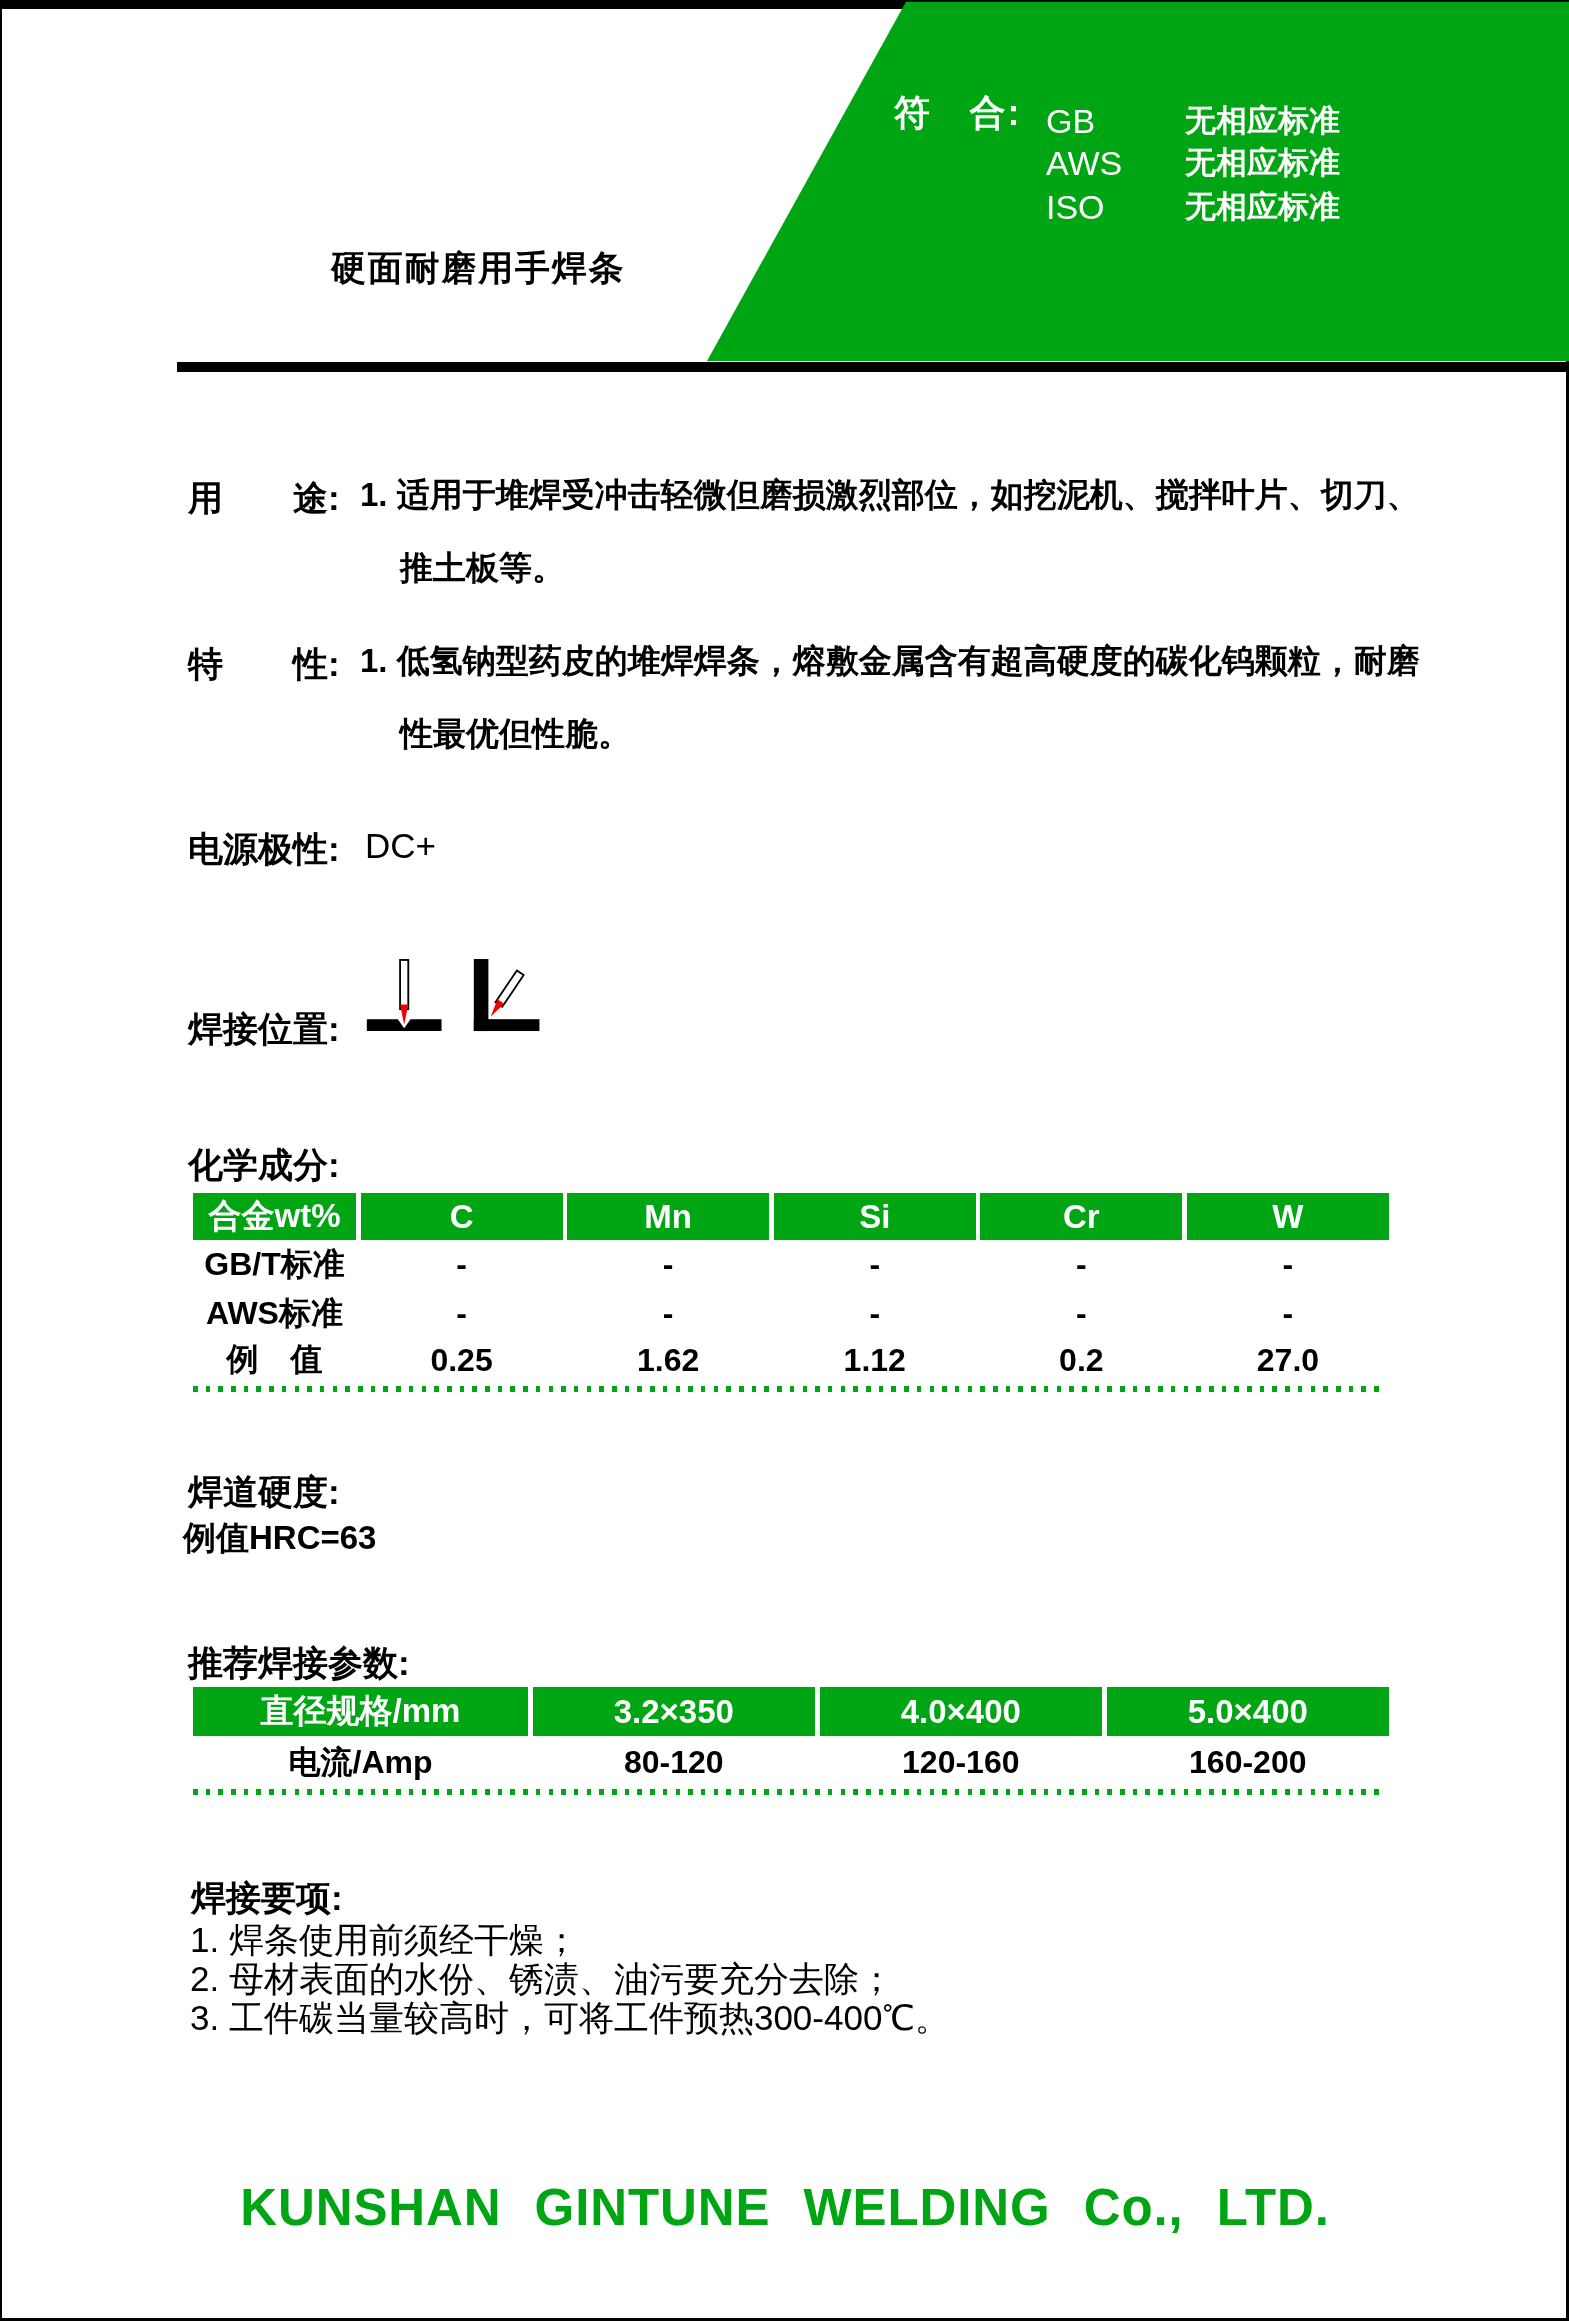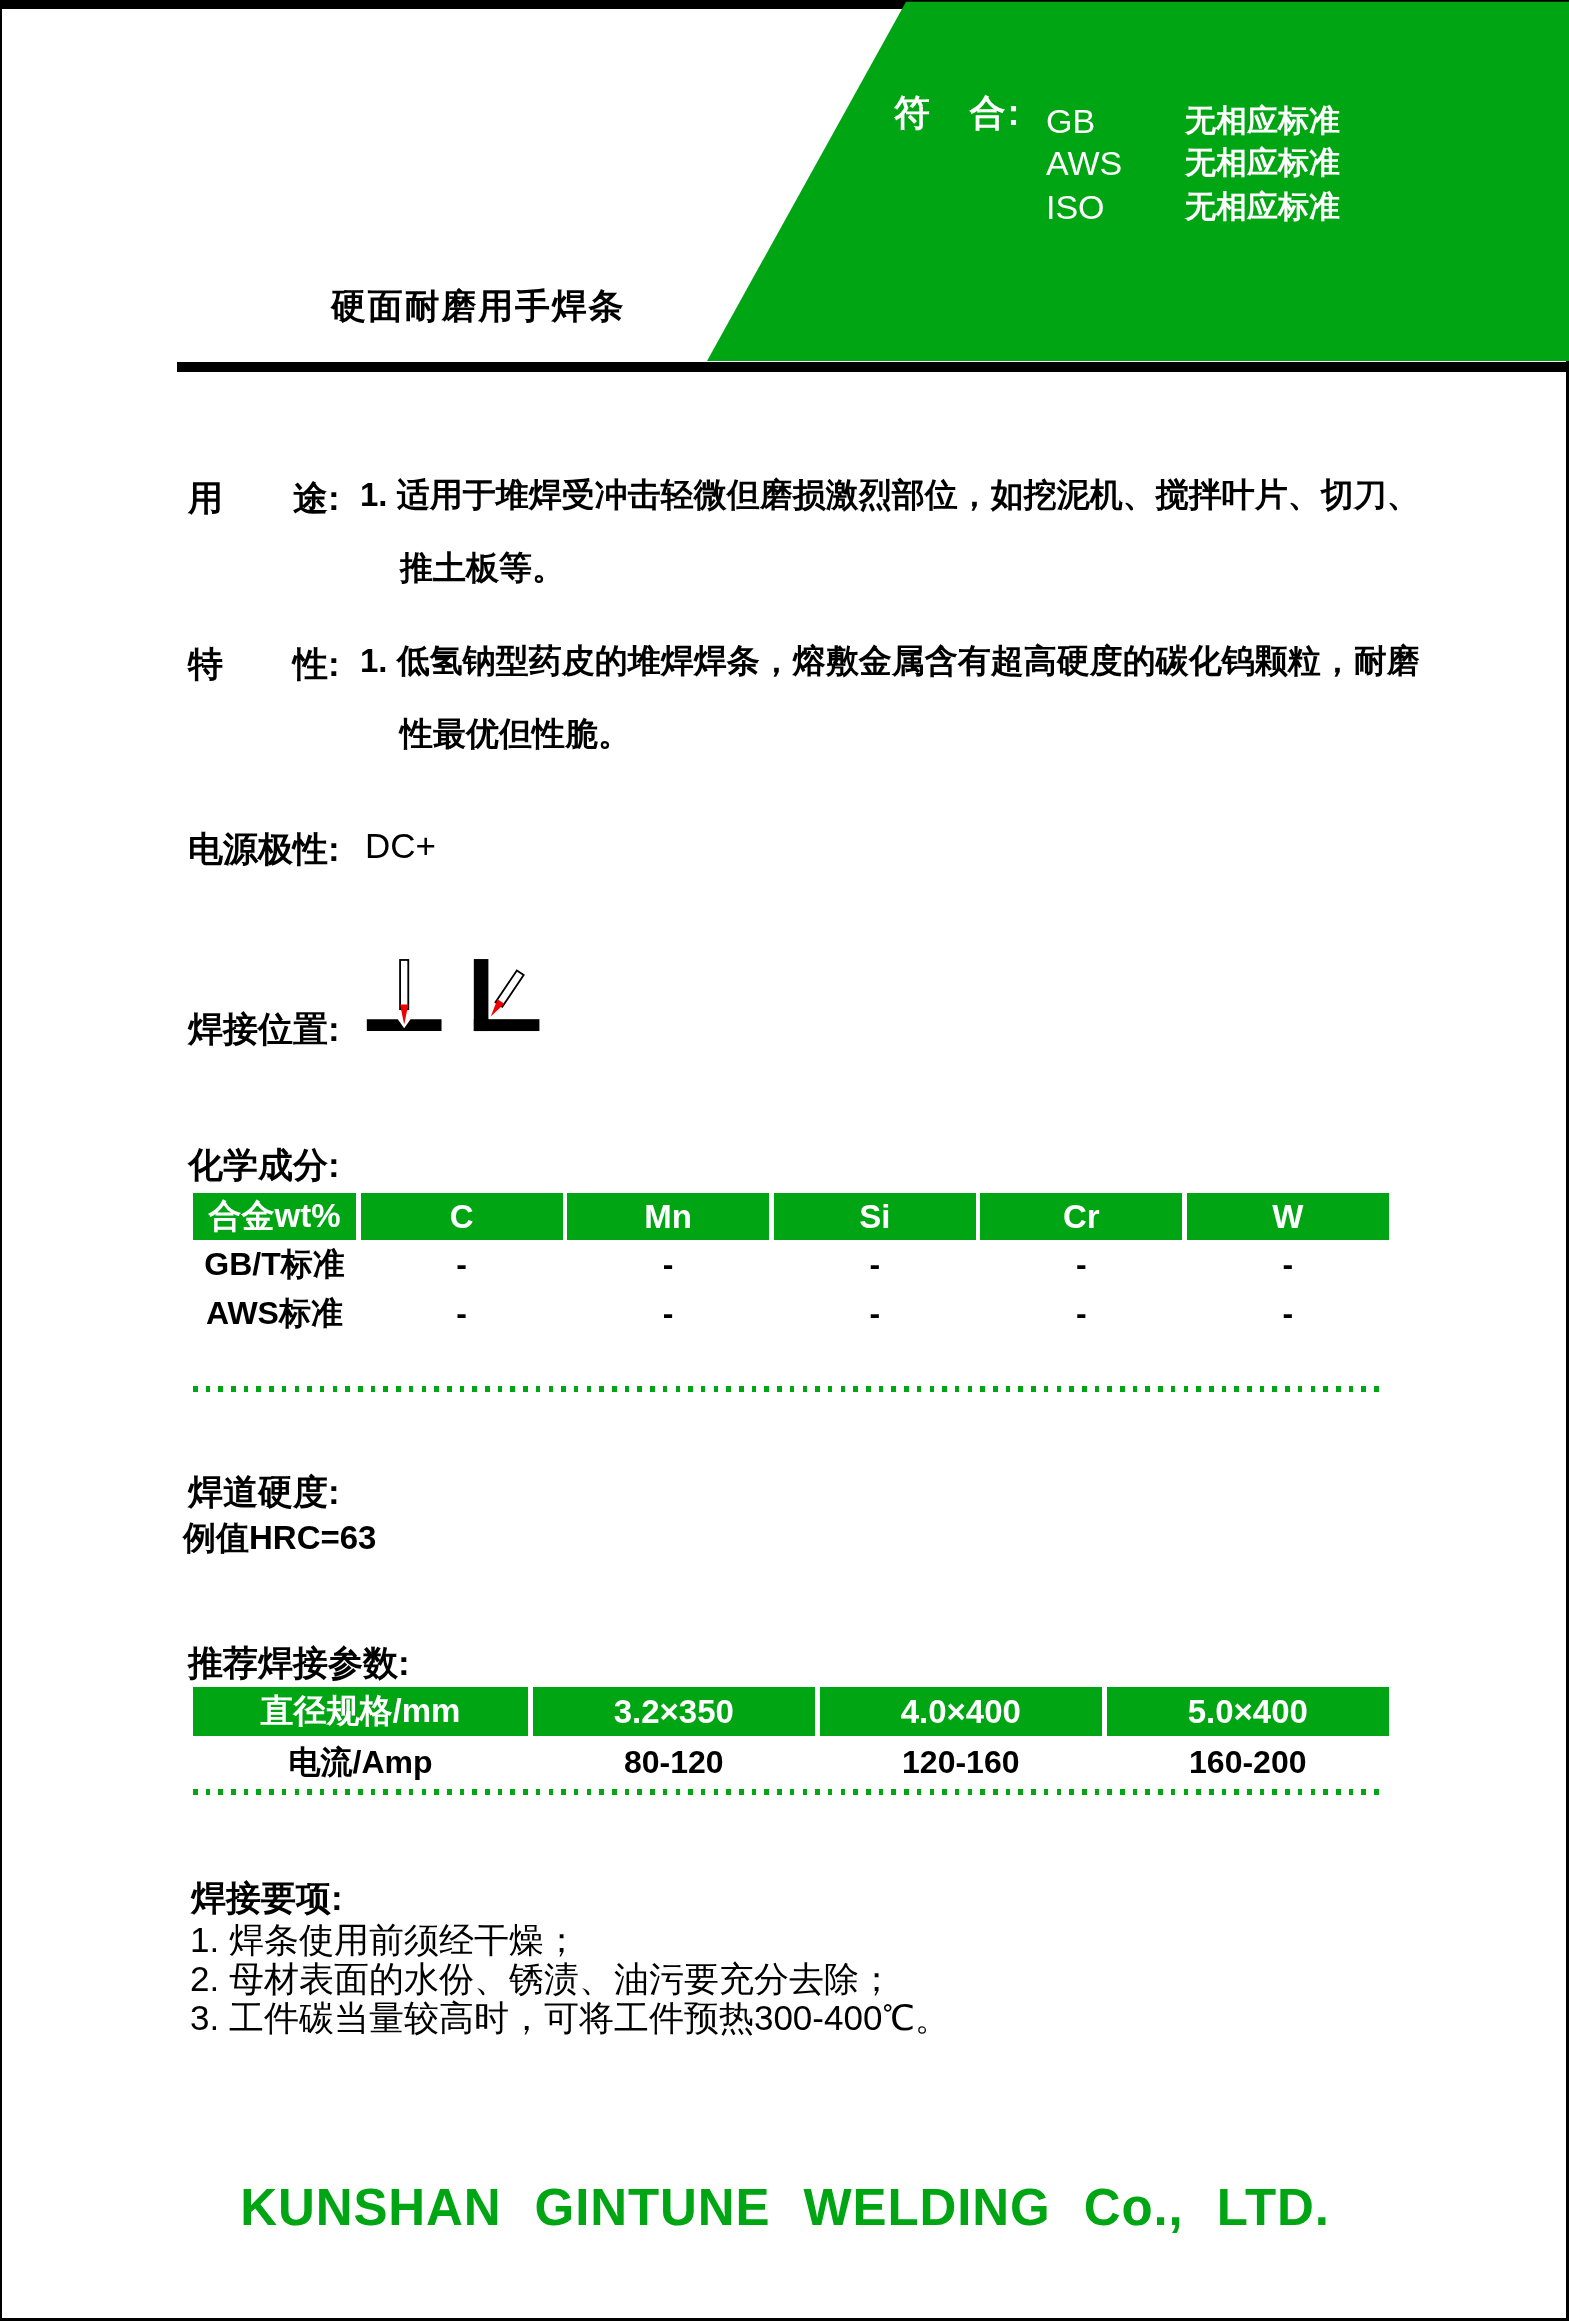--- a/index.html
+++ b/index.html
@@ -32,21 +32,21 @@
   .compliance-row .val { font-size:31px; font-weight:700; vertical-align:middle; }
   .row-0 { top:99px; } .row-1 { top:141px; } .row-2 { top:185px; }
 
   .divider { left:177px; top:362px; width:1392px; height:10px; background:var(--black); z-index:3; }
 
   .product-code {
     left:498px; top:98px; transform:translateX(-50%);
     font-size:94px; font-weight:700; line-height:1.1; letter-spacing:0.9px; white-space:nowrap;
   }
   .product-name {
-    left:331px; top:245px; font-size:35px; font-weight:700; letter-spacing:1.8px; white-space:nowrap;margin-top:38px;
+    left:331px; top:245px; font-size:35px; font-weight:700; letter-spacing:1.8px; white-space:nowrap;
   }
 
   .sec-label { font-size:35px; font-weight:700; white-space:nowrap; }
   .body-text { font-size:33px; font-weight:600; line-height:44px; white-space:nowrap; }
   .body-text .cont { margin-left:40px;margin-top:29px; }
   .value-text { font-size:35px; font-weight:400; white-space:nowrap; }
 
   .heading { font-size:35px; font-weight:700; white-space:nowrap; }
 
   
@@ -160,20 +160,28 @@
       <div class="td">-</div>
     </div>
     <div class="trow chem-grid">
       <div class="td">AWS标准</div>
       <div class="td">-</div>
       <div class="td">-</div>
       <div class="td">-</div>
       <div class="td">-</div>
       <div class="td">-</div>
     </div>
+    <div class="trow trow-2 chem-grid">
+      <div class="td">例　值</div>
+      <div class="td">0.25</div>
+      <div class="td">1.62</div>
+      <div class="td">1.12</div>
+      <div class="td">0.2</div>
+      <div class="td">27.0</div>
+    </div>
   </div>
   <div class="abs dotted dotted-1"></div>
 
   <div class="abs heading" style="left:188px; top:1469px;">焊道硬度:</div>
   <div class="abs body-text" style="left:183px; top:1516px;">例值HRC=63</div>
 
   <div class="abs heading" style="left:188px; top:1640px;">推荐焊接参数:</div>
   <div class="abs dtable params" style="top:1687px;">
     <div class="thead params-grid">
       <div class="th">直径规格/mm</div>

